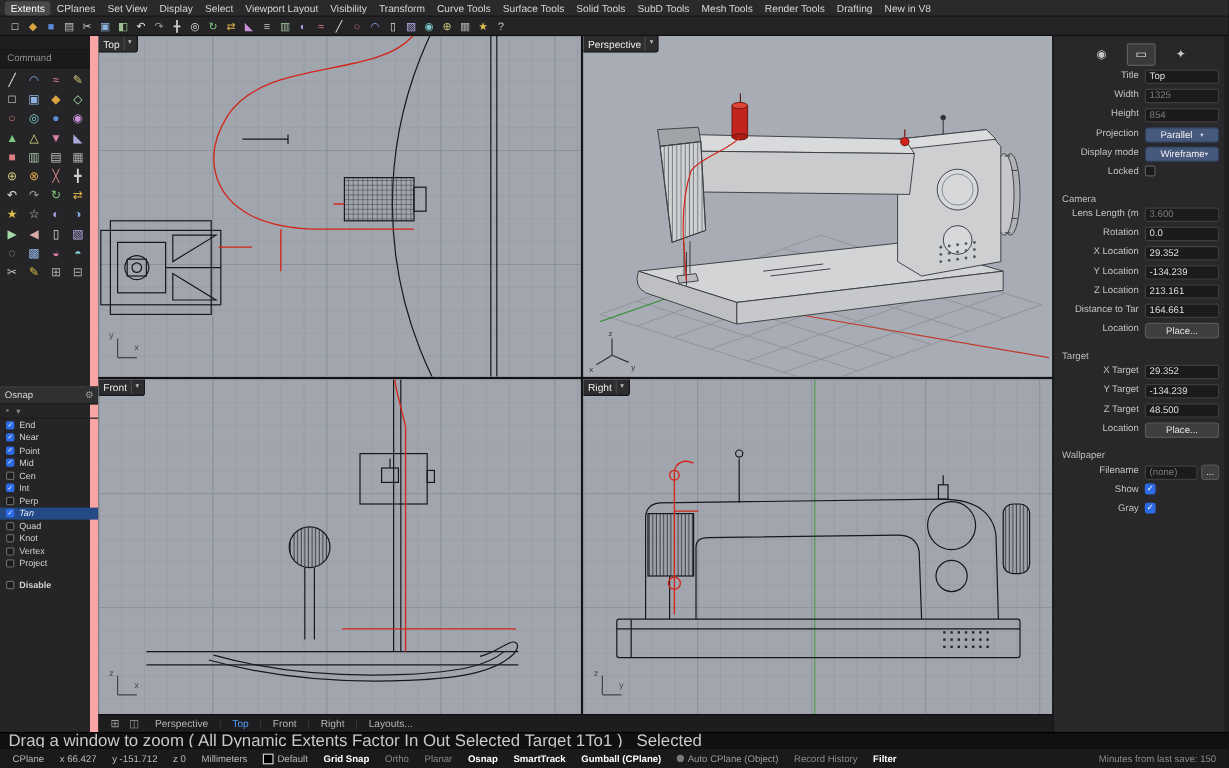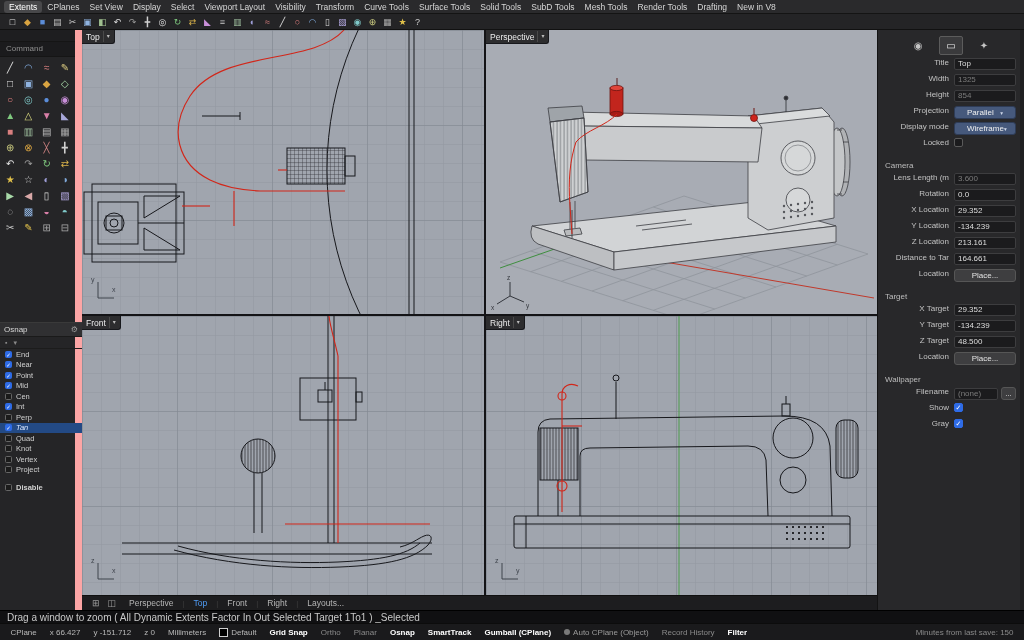--- a/index.html
+++ b/index.html
@@ -72,21 +72,21 @@
          color:#f0f0f0;font-size:8px;display:flex;justify-content:space-between;align-items:center;padding:0 12px;}
   .pdrop .dar{font-size:5.5px;color:#cfd8ea;}
   .pbtn{width:82px;height:13px;box-sizing:border-box;background:#3e3e40;border:1px solid #565656;border-radius:3px;
         color:#e2e2e2;font-size:8px;display:flex;align-items:center;justify-content:center;}
   .pbtn.mini{width:15px;flex:none;}
   .cbx{width:9px;height:9px;box-sizing:border-box;border:1px solid #5a5a5a;background:#1b1b1d;border-radius:2px;
        font-size:7px;line-height:8px;text-align:center;color:#fff;}
   .cbx.on{background:#2e6be6;border-color:#2e6be6;}
   
   .cmdline{position:absolute;left:0;top:610px;width:1024px;height:13px;background:#101012;
-           color:#c9c9c9;font-size:10px;line-height:13px;padding-left:7px;box-sizing:border-box;
+           color:#c9c9c9;font-size:14px;line-height:13px;padding-left:7px;box-sizing:border-box;
            border-top:1px solid #000;white-space:nowrap;}
   .statusbar{position:absolute;left:0;top:623px;width:1024px;height:17px;background:#1a1a1c;border-top:1px solid #0c0c0c;
              display:flex;align-items:center;font-size:8px;box-sizing:border-box;padding:0 4px;}
   .st{padding:0 6.5px;color:#b8b8b8;white-space:nowrap;display:flex;align-items:center;}
   .st.on{color:#fff;font-weight:bold;}
   .st.off{color:#8a8a8a;}
   .st.dot{color:#9a9a9a;}
   .st.right{margin-left:auto;}
   .sw{display:inline-block;width:7px;height:7px;background:#000;border:1px solid #cfcfcf;margin-right:3px;}
   .dotc{display:inline-block;width:6px;height:6px;border-radius:50%;background:#7a7a7a;margin-right:3px;}

